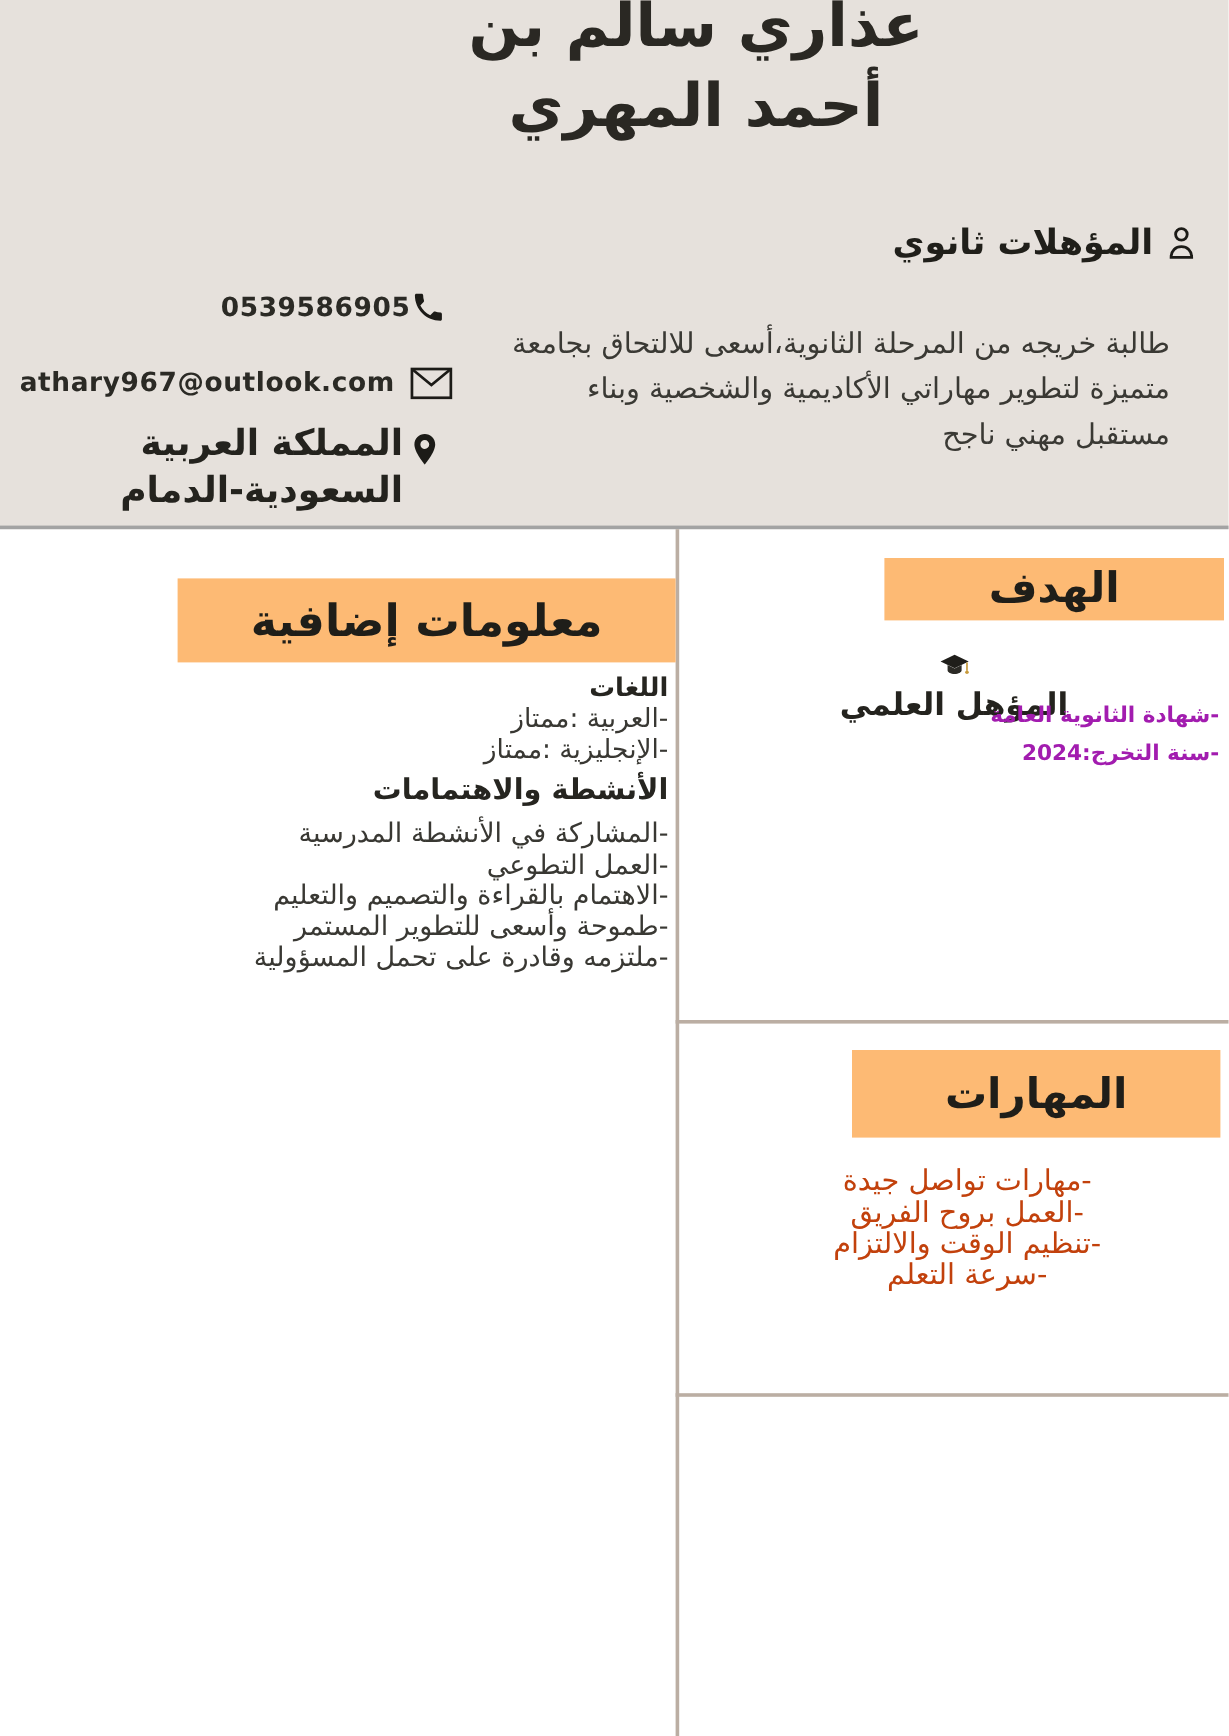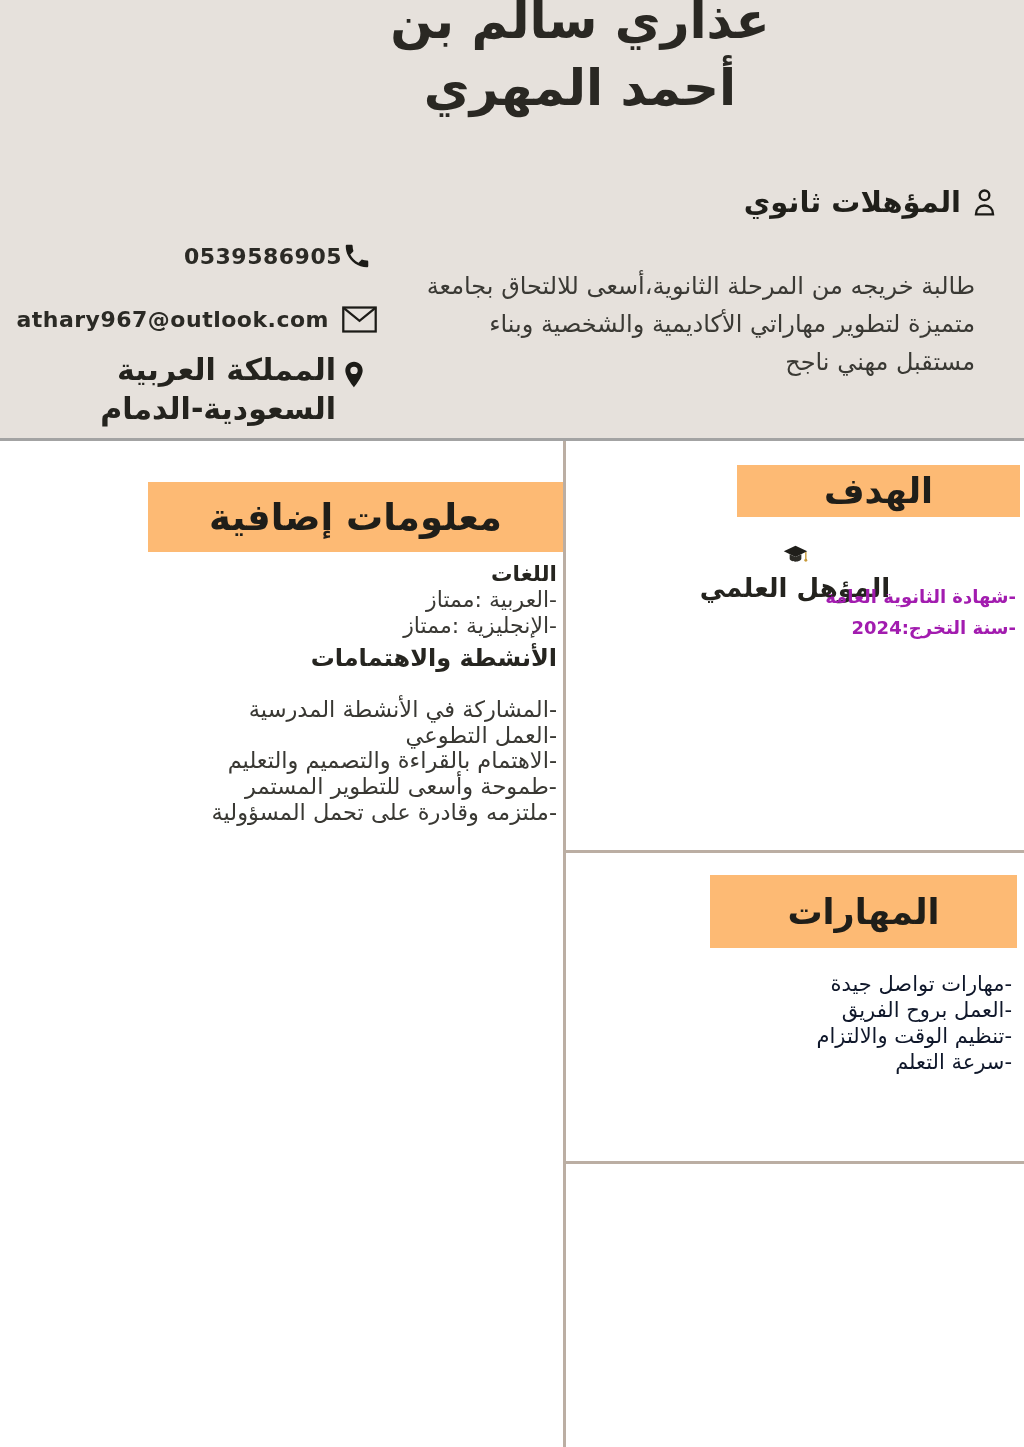--- a/index.html
+++ b/index.html
@@ -43,30 +43,30 @@
     position:absolute;background:#fdba74;display:flex;align-items:center;justify-content:center;
     font-weight:700;color:#1f1e19;
   }
   .bar-info{top:482px;left:148px;width:415px;height:70px;font-size:37px;}
   .bar-goal{top:465px;left:737px;width:283px;height:52px;font-size:35px;}
   .bar-skills{top:875px;left:710px;width:307px;height:73px;font-size:35px;}
   
   .info-content{position:absolute;top:560px;left:0;width:557px;text-align:right;color:#393833;}
   .info-h{font-size:21.5px;font-weight:700;line-height:27px;color:#262520;}
   .lang-item{font-size:22px;line-height:26.4px;}
-  .info-h2{font-size:24px;font-weight:700;line-height:27px;margin-top:5px;margin-bottom:25px;color:#262520;}
+  .info-h2{font-size:24px;font-weight:700;line-height:27px;margin-top:5px;margin-bottom:11px;color:#262520;}
   .act-item{font-size:22.5px;line-height:25.7px;}
   
   .goal-content{position:absolute;top:543px;left:600px;width:416px;text-align:right;}
   .goal-sub{display:flex;align-items:center;gap:6px;margin-right:26px;margin-bottom:9px;height:30px;
             font-size:26px;font-weight:700;color:#24231e;flex-direction:column;}
   .goal-item{font-size:18px;font-weight:700;line-height:30.5px;color:#a21caf;}
   
   .skills-content{position:absolute;top:971px;left:600px;width:412px;text-align:right;}
-  .skill-item{font-size:21px;line-height:26px;color:#0f172a;}
+  .skill-item{font-size:24px;line-height:26px;color:#c2410c;text-align:center;}
 </style>
 </head>
 <body>
 
 <div class="page">
 
   <header class="top-header">
 
     <div class="name-block">
       <div>عذاري سالم بن</div>

